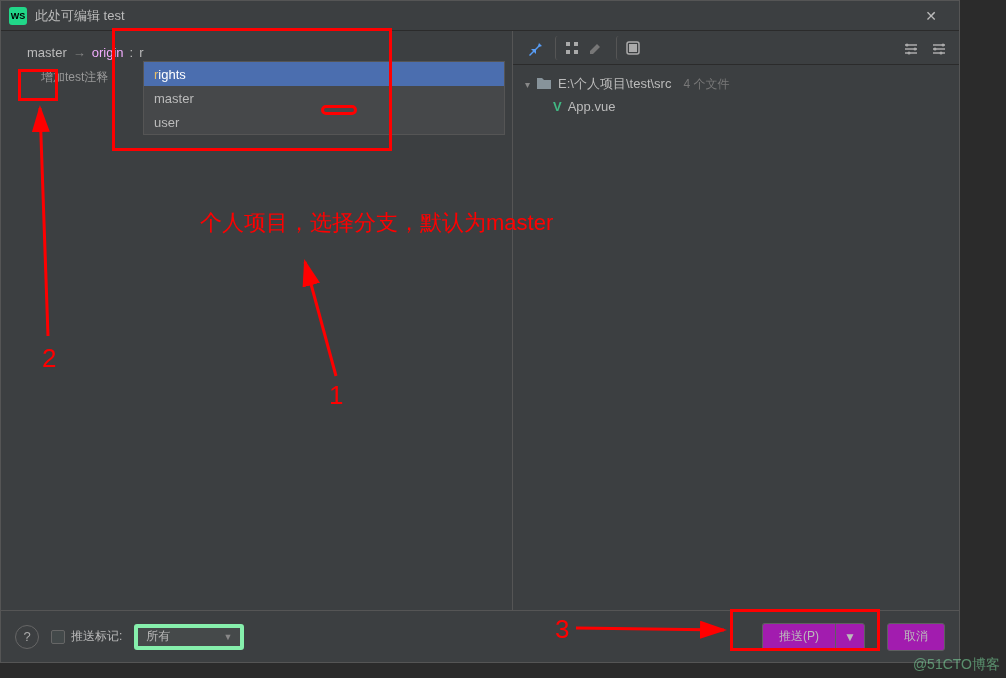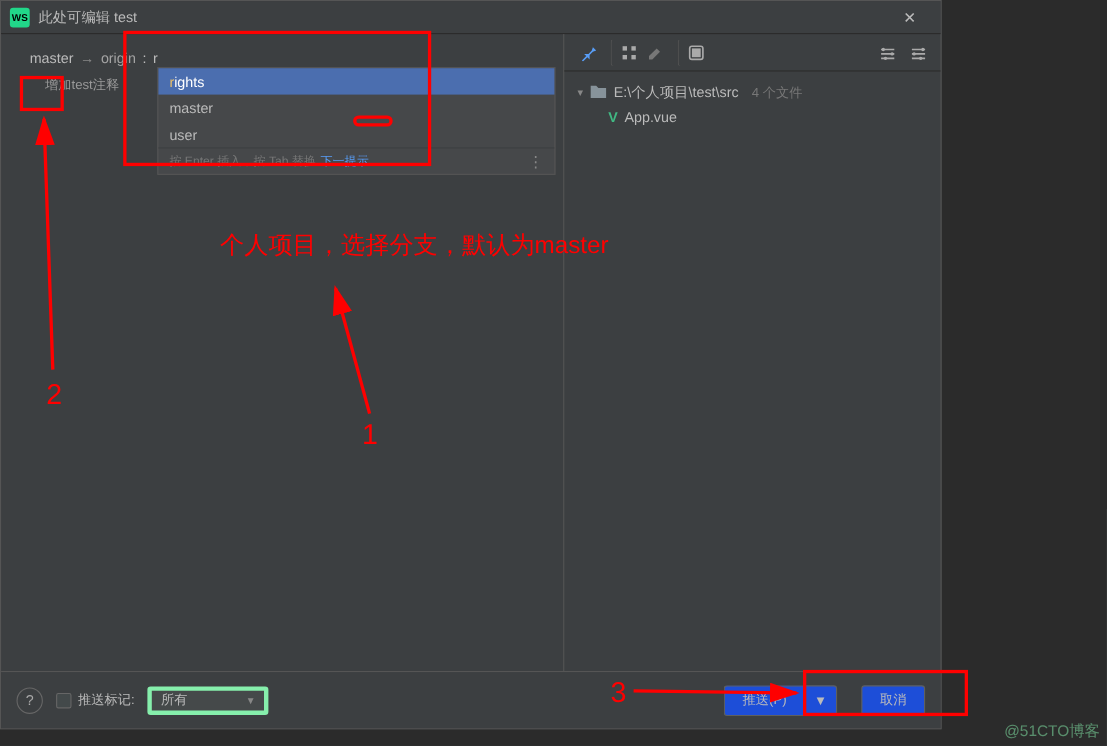--- a/index.html
+++ b/index.html
@@ -1,32 +1,32 @@
 <!DOCTYPE html>
 <html><head>
 <meta charset="utf-8">
 <style>
   * { box-sizing: border-box; margin: 0; padding: 0; font-family: "Microsoft YaHei", Arial, sans-serif; }
   body { width: 1006px; height: 678px; background: #2b2b2b; overflow: hidden; position: relative; }
 
-  .window { position: absolute; left: 0; top: 0; width: 856px; height: 663px; background: #3c3f41; border: 1px solid #555; display: flex; flex-direction: column; }
+  .window { position: absolute; left: 0; top: 0; width: 960px; height: 663px; background: #3c3f41; border: 1px solid #555; display: flex; flex-direction: column; }
 
   .titlebar { height: 30px; background: #3c3f41; display: flex; align-items: center; padding: 0 8px; font-size: 13px; color: #bbb; border-bottom: 1px solid #2b2b2b; }
   .titlebar .ws-icon { width: 18px; height: 18px; background: #21d789; border-radius: 3px; display: flex; align-items: center; justify-content: center; font-size: 9px; font-weight: bold; color: #000; margin-right: 8px; }
   .titlebar .spacer { flex: 1; }
   .titlebar .winbtn { width: 40px; height: 30px; display: flex; align-items: center; justify-content: center; color: #bbb; font-size: 14px; cursor: pointer; }
 
   .content { flex: 1; display: flex; position: relative; padding-left: 14px; }
 
   .left-pane { width: 498px; border-right: 1px solid #555; position: relative; padding: 10px 12px; }
   .right-pane { flex: 1; position: relative; }
 
   .branch-line { font-size: 13px; color: #bbb; display: flex; align-items: center; gap: 6px; height: 22px; }
   .branch-line .arrow { color: #888; }
-  .origin-label { color: #a3a3a3; }
+  .origin-label { color: #f0abfc; }
   .branch-input { color: #bbb; border: none; background: transparent; outline: none; font-size: 13px; width: 30px; }
 
   .commit-msg { margin-top: 6px; font-size: 12px; color: #999; padding-left: 14px; }
 
   .dropdown { position: absolute; left: 128px; top: 30px; width: 362px; background: #46484a; border: 1px solid #555; z-index: 5; }
   .dropdown-item { height: 24px; display: flex; align-items: center; padding: 0 10px; font-size: 13px; color: #bbb; cursor: pointer; position: relative; }
   .dropdown-item.selected { background: #4b6eaf; color: #fff; }
   .dropdown-item .hl { color: #e8bf6a; }
   .dropdown-footer { height: 24px; display: flex; align-items: center; padding: 0 10px; font-size: 11px; color: #777; border-top: 1px solid #3c3f41; gap: 4px; }
   .dropdown-footer .link { color: #589df6; cursor: pointer; }
@@ -47,21 +47,21 @@
   .file-count { color: #777; margin-left: 6px; font-size: 12px; }
 
   .bottombar { height: 52px; border-top: 1px solid #555; display: flex; align-items: center; padding: 0 14px; gap: 12px; background: #3c3f41; }
   .help-btn { width: 24px; height: 24px; border: 1px solid #666; border-radius: 50%; display: flex; align-items: center; justify-content: center; color: #aaa; font-size: 13px; cursor: pointer; }
   .cb-wrap { display: flex; align-items: center; gap: 6px; font-size: 12px; color: #bbb; cursor: pointer; }
   .cb { width: 14px; height: 14px; border: 1px solid #666; border-radius: 2px; background: #43494a; }
   .select { height: 26px; min-width: 110px; border: 4px solid #86efac; background: #45494a; color: #bbb; font-size: 12px; display: flex; align-items: center; padding: 0 8px; justify-content: space-between; cursor: pointer; border-radius: 3px; }
   .select .tri { font-size: 9px; color: #888; }
   .bb-spacer { flex: 1; }
   .btn-group { display: flex; }
-  .btn { height: 28px; border: 1px solid #5e6060; background: #1d4ed8; color: #bbb; font-size: 12px; display: flex; align-items: center; padding: 0 16px; cursor: pointer; border-radius: 3px; }
+  .btn { height: 28px; border: 1px solid #5e6060; background: #a21caf; color: #bbb; font-size: 12px; display: flex; align-items: center; padding: 0 16px; cursor: pointer; border-radius: 3px; }
   .btn.split-main { border-radius: 3px 0 0 3px; border-right: none; }
   .btn.split-arrow { border-radius: 0 3px 3px 0; padding: 0 8px; }
   .btn.cancel { margin-left: 10px; }
 
   
   .anno { position: absolute; pointer-events: none; z-index: 50; }
   .red-box { border: 3px solid #ff0000; }
   .red-text { color: #ff0000; font-size: 22px; font-weight: 500; }
   .red-num { color: #ff0000; font-size: 26px; font-weight: 400; }
 
@@ -94,25 +94,20 @@
       <div class="dropdown">
         <div class="dropdown-item selected">
           <span class="hl">r</span>
             <span>ights</span>
         </div>
         <div class="dropdown-item">
           <span>master</span>
         </div>
         <div class="dropdown-item">
           <span>user</span>
-        </div>
-        <div class="dropdown-footer">
-          <span>按 Enter 插入，按 Tab 替换</span>
-          <span class="link">下一提示</span>
-          <span class="dots">⋮</span>
         </div>
       </div>
     </div>
 
     <div class="right-pane">
       <div class="right-toolbar">
         <div class="tbtn">
           <svg viewBox="0 0 16 16">
               <path fill="#589df6" d="M10 1l5 5-3 1-3 3v4l-2-2-4 4-1-1 4-4-2-2h4l3-3 1-3z"></path>
             </svg>

